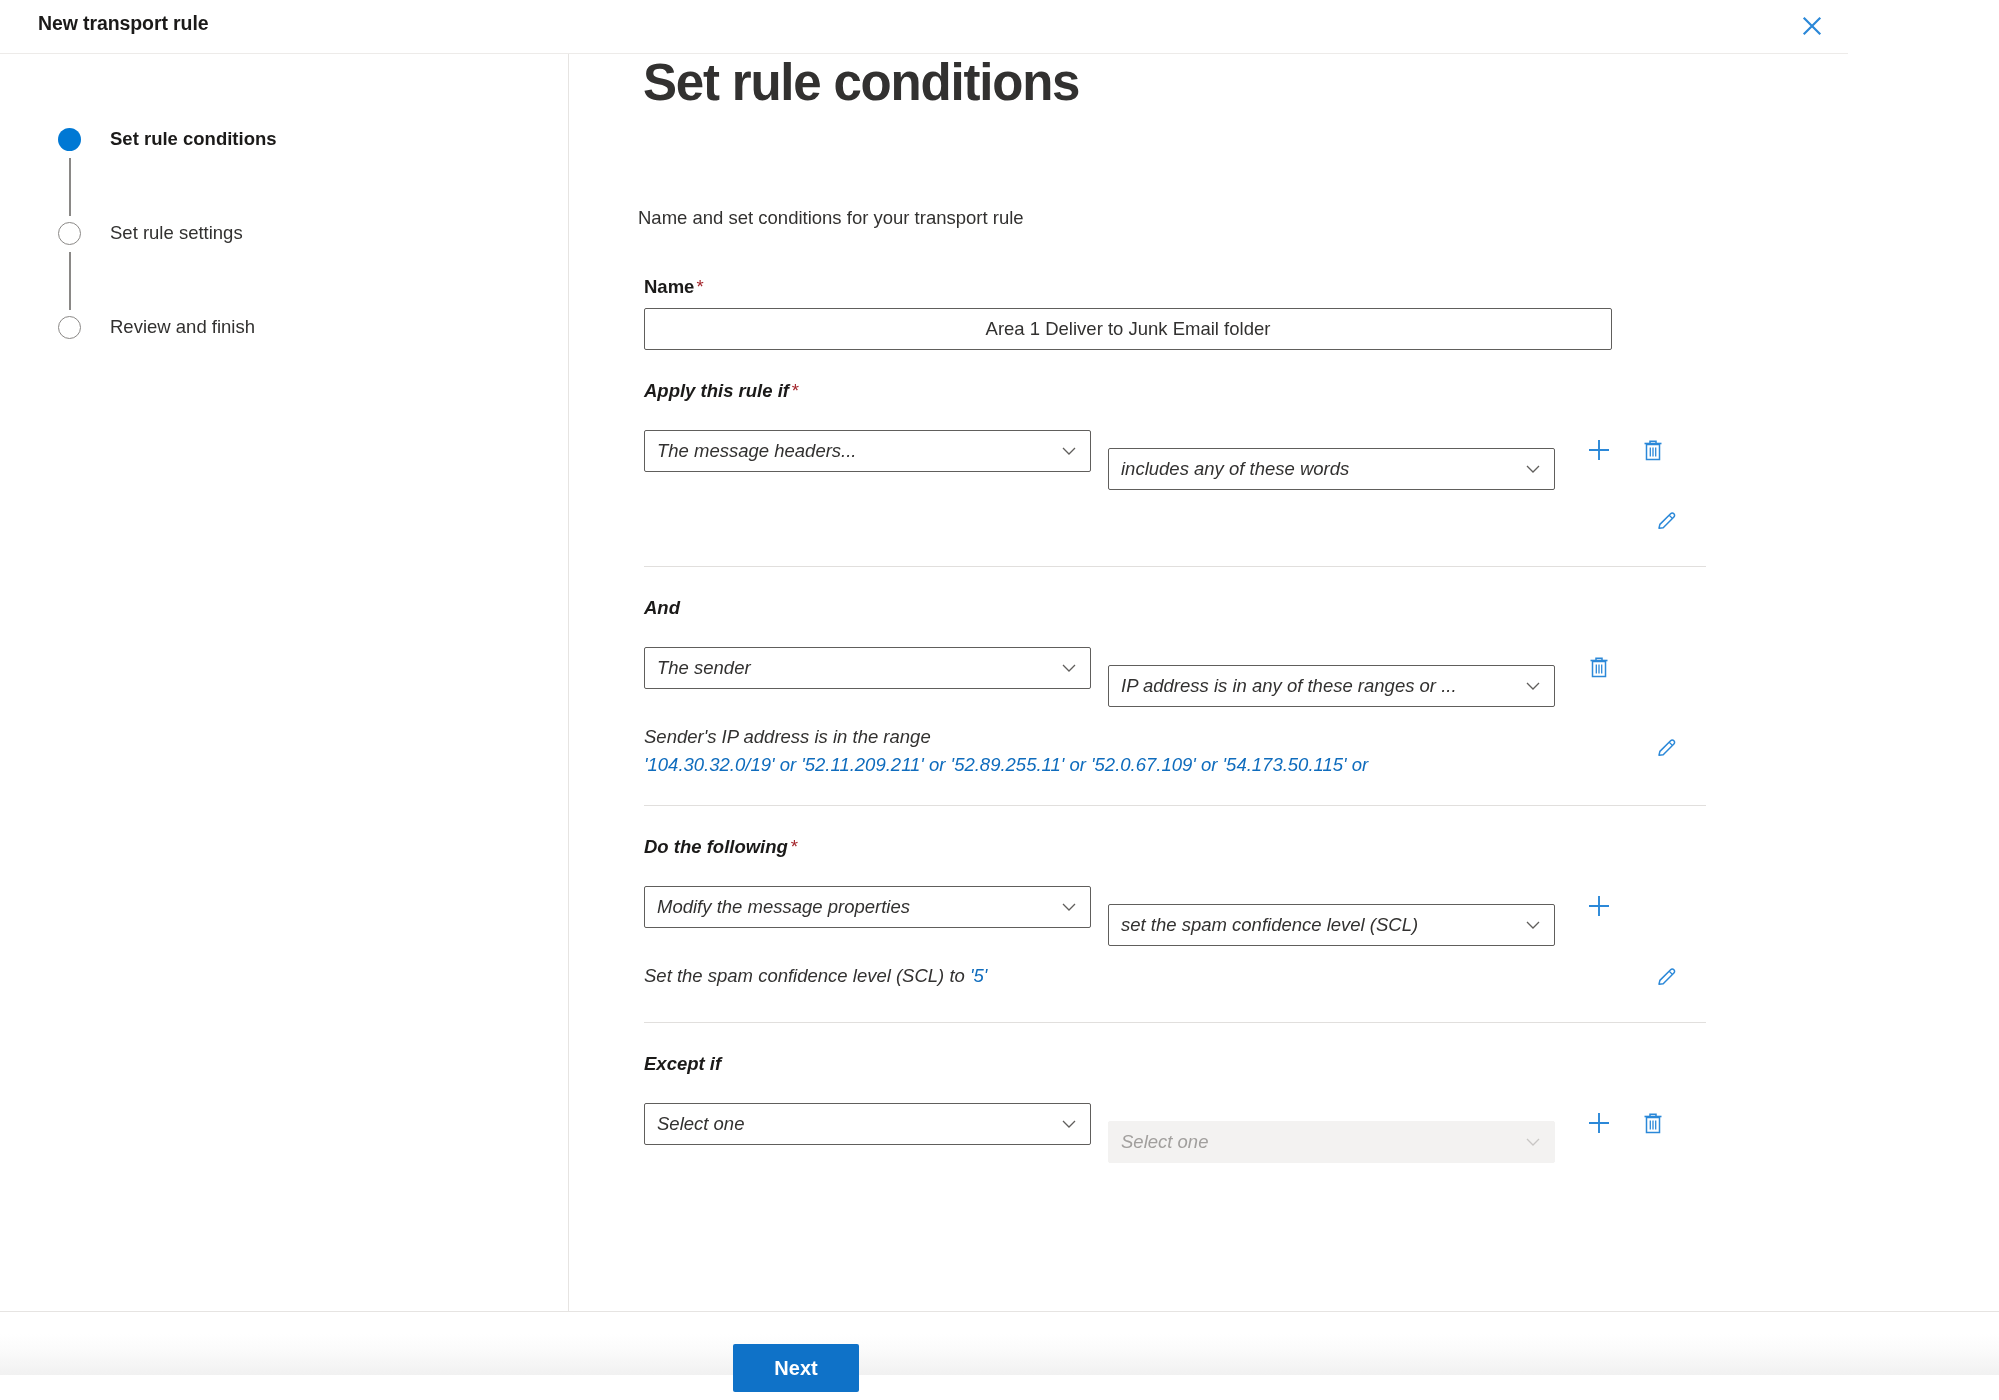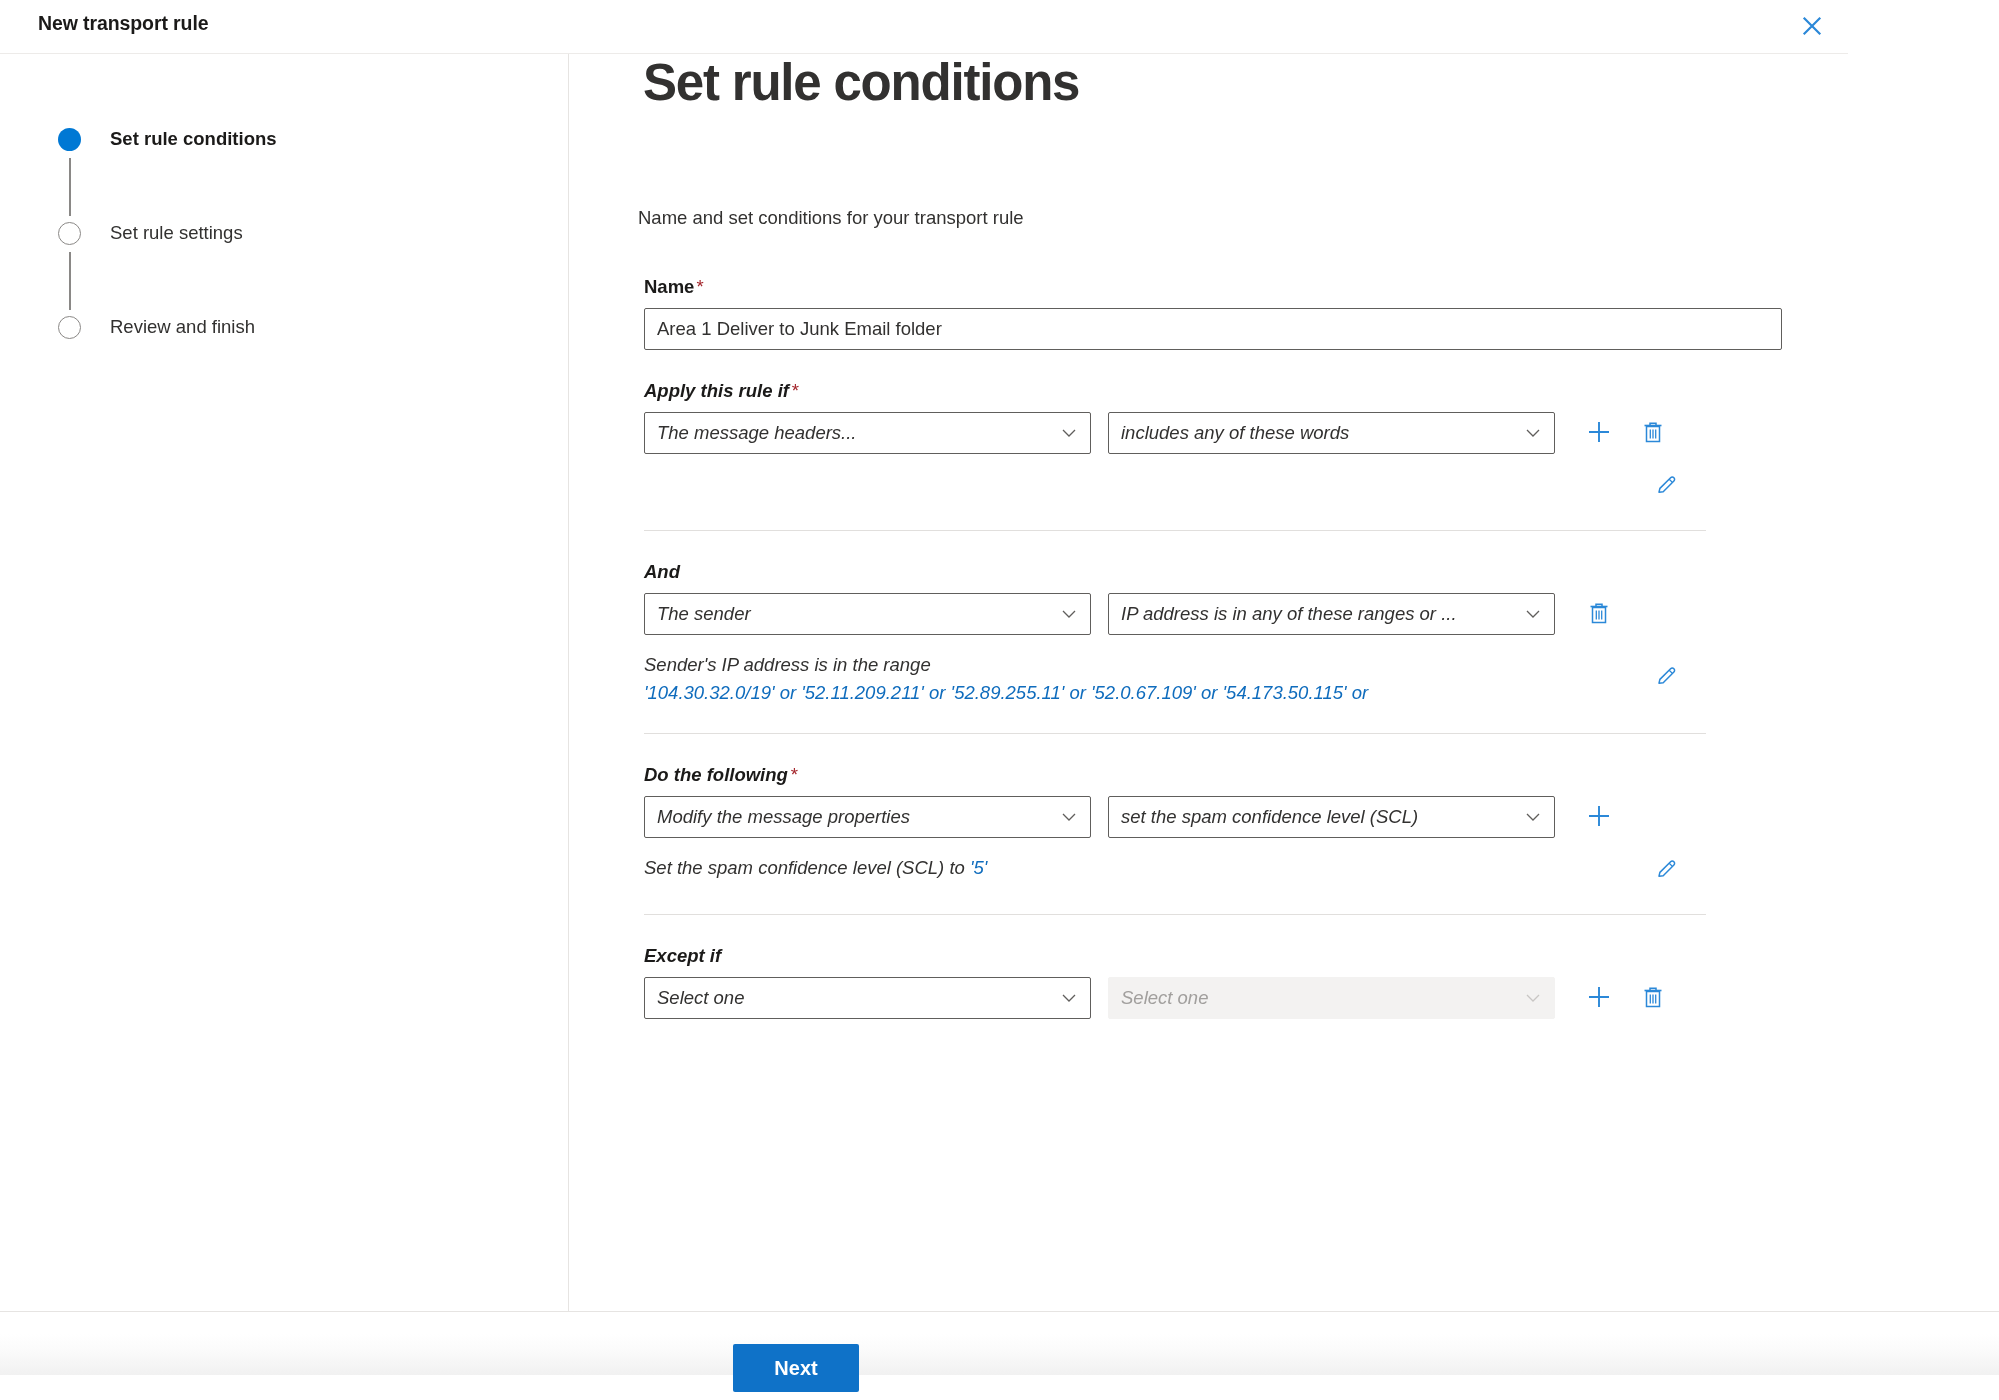--- a/index.html
+++ b/index.html
@@ -162,31 +162,32 @@
     margin-bottom: 10px;
     display: block;
   }
   .req {
     color: #a4262c;
     font-weight: normal;
     margin-left: 2px;
   }
 
   .text-input {
-    width: 1138px;
+    width: 968px;
     height: 42px;
     box-sizing: border-box;
     border: 1px solid #605e5c;
     border-radius: 2px;
     background: #ffffff;
     font-family: "Liberation Sans", sans-serif;
     font-size: 18.5px;
     color: #323130;
     padding: 0 12px;
     outline: none;
+    text-align: center;
   }
 
   .row {
     display: flex;
     align-items: center;
     gap: 0;
   }
   .select {
     position: relative;
     width: 447px;
@@ -197,21 +198,21 @@
     background: #ffffff;
     display: flex;
     align-items: center;
     padding: 1px 12px;
     font-size: 18.5px;
     color: #323130;
     cursor: pointer;
     white-space: nowrap;
     overflow: hidden;
   }
-  .select.second { margin-left: 17px; }
+  .select.second { margin-left: 17px; margin-top: 36px; }
   .select.disabled {
     background: #f3f2f1;
     border-color: #f3f2f1;
     color: #a19f9d;
     cursor: default;
   }
   .select .sel-text {
     flex: 1;
     overflow: hidden;
     text-overflow: ellipsis;

